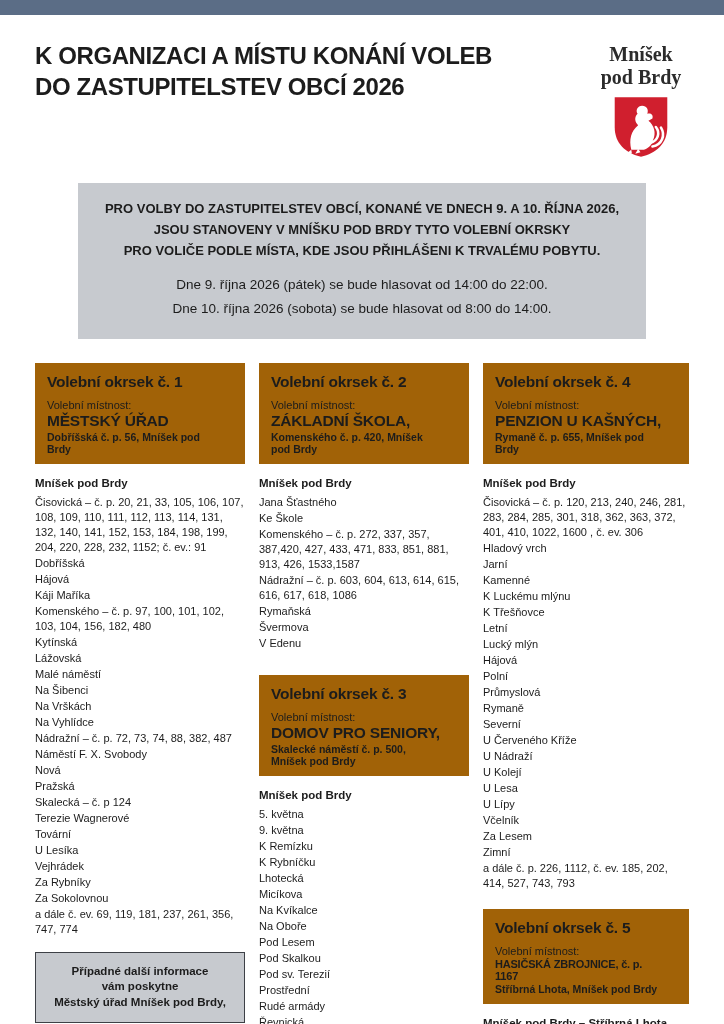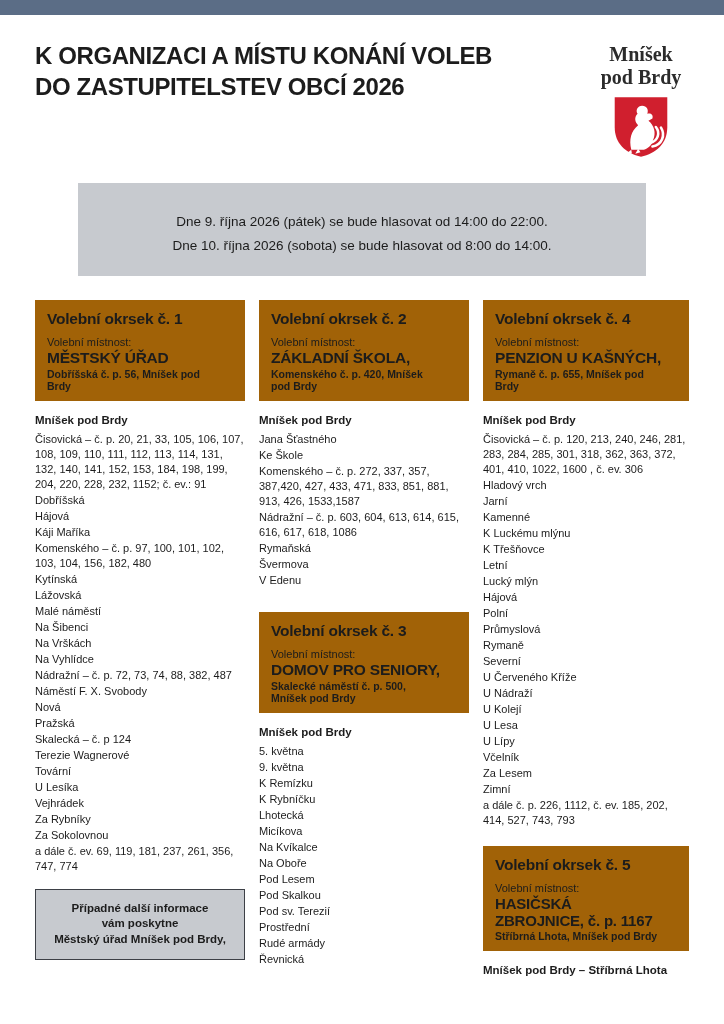--- a/index.html
+++ b/index.html
@@ -73,20 +73,25 @@
               <path d="M33 96 L24 103 L34 102 Z"></path>
               <path d="M45 94 L40 103 L49 100 Z"></path>
             </g>
             <path d="M66 84 C80 80 84 66 76 56 M70 90 C87 87 93 70 85 57" stroke="#ffffff" stroke-width="4.5" fill="none" stroke-linecap="round"></path>
           </svg>
         </div>
       </div>
     </div>
 
     <div class="intro-box">
+      <div class="intro-bold">
+        <div>PRO VOLBY DO ZASTUPITELSTEV OBCÍ, KONANÉ VE DNECH 9. A 10. ŘÍJNA 2026,</div>
+        <div>JSOU STANOVENY V MNÍŠKU POD BRDY TYTO VOLEBNÍ OKRSKY</div>
+        <div>PRO VOLIČE PODLE MÍSTA, KDE JSOU PŘIHLÁŠENI K TRVALÉMU POBYTU.</div>
+      </div>
       <div class="intro-schedule">
         <div>Dne 9. října 2026 (pátek) se bude hlasovat od 14:00 do 22:00.</div>
         <div>Dne 10. října 2026 (sobota) se bude hlasovat od 8:00 do 14:00.</div>
       </div>
     </div>
 
     <div class="columns">
 
       <div>
         <section>
@@ -215,21 +220,21 @@
               <li class="street">Za Lesem</li>
               <li class="street">Zimní</li>
               <li class="street">a dále č. p. 226, 1112, č. ev. 185, 202, 414, 527, 743, 793</li>
             </ul>
         </section>
 
         <section class="spacer-d5">
           <div class="district-header">
             <div class="okrsek-title">Volební okrsek č. 5</div>
             <div class="room-label">Volební místnost:</div>
-            <div class="venue" style="font-size:15px;">HASIČSKÁ ZBROJNICE, č. p. 1167</div>
+            <div class="venue" style="font-size:11px;">HASIČSKÁ ZBROJNICE, č. p. 1167</div>
             <div class="venue-addr">Stříbrná Lhota, Mníšek pod Brdy</div>
           </div>
           <div class="area-label">Mníšek pod Brdy – Stříbrná Lhota</div>
         </section>
 
       </div>
 
     </div>
   </div>
 </div>

